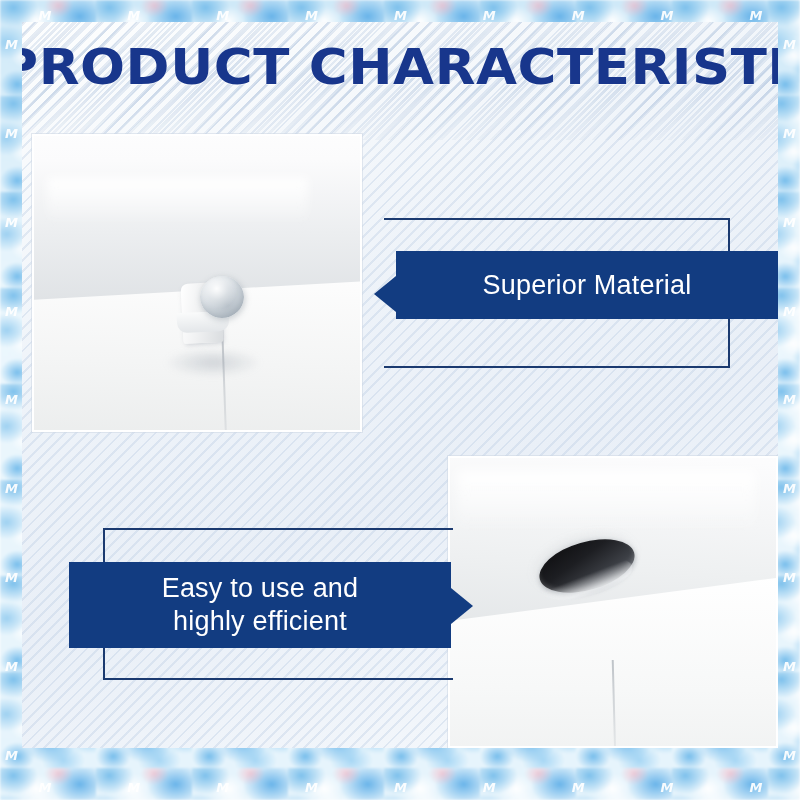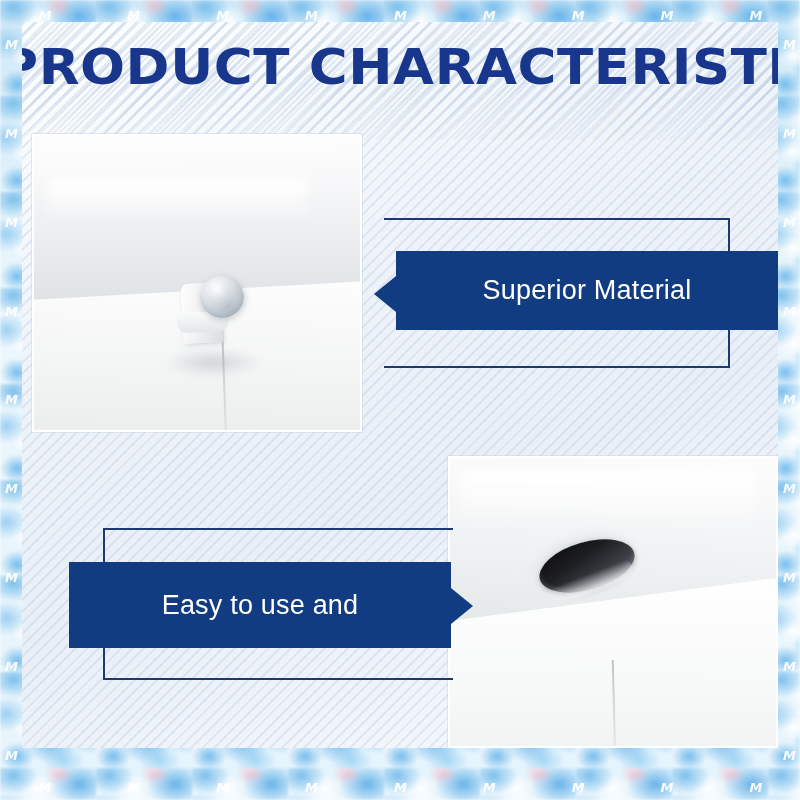--- a/index.html
+++ b/index.html
@@ -284,21 +284,21 @@
     justify-content: center;
     color: #ffffff;
     font-family: "Liberation Sans", sans-serif;
     font-size: 27px;
     line-height: 33px;
     font-weight: 400;
     letter-spacing: .2px;
     text-align: center;
     padding: 0 16px;
   }
-  .chip.c1 { left: 30px; top: 33px; width: 382px; height: 79px; }
+  .chip.c1 { left: 30px; top: 33px; width: 382px; height: 68px; }
   .chip.c2 { left: 0;   top: 34px; width: 382px; height: 86px; }
 
   
   .pointer { position: absolute; width: 0; height: 0; }
   .pointer.left-ptr {
     left: 8px; top: 58px;
     border-top: 18px solid transparent;
     border-bottom: 18px solid transparent;
     border-right: 22px solid #123c81;
   }
@@ -403,18 +403,19 @@
       <div class="p2-handle"></div>
       <div class="p2-handle-lip"></div>
     </div>
 
     <div class="callout callout-2">
       <div class="bracket b2"></div>
       <div class="pointer right-ptr"></div>
       <div class="chip c2">
         <div>
           <span class="chip-text">Easy to use and</span>
+          <span class="chip-text">highly efficient</span>
         </div>
       </div>
     </div>
 
   </div>
 </div>
 
 </body></html>

